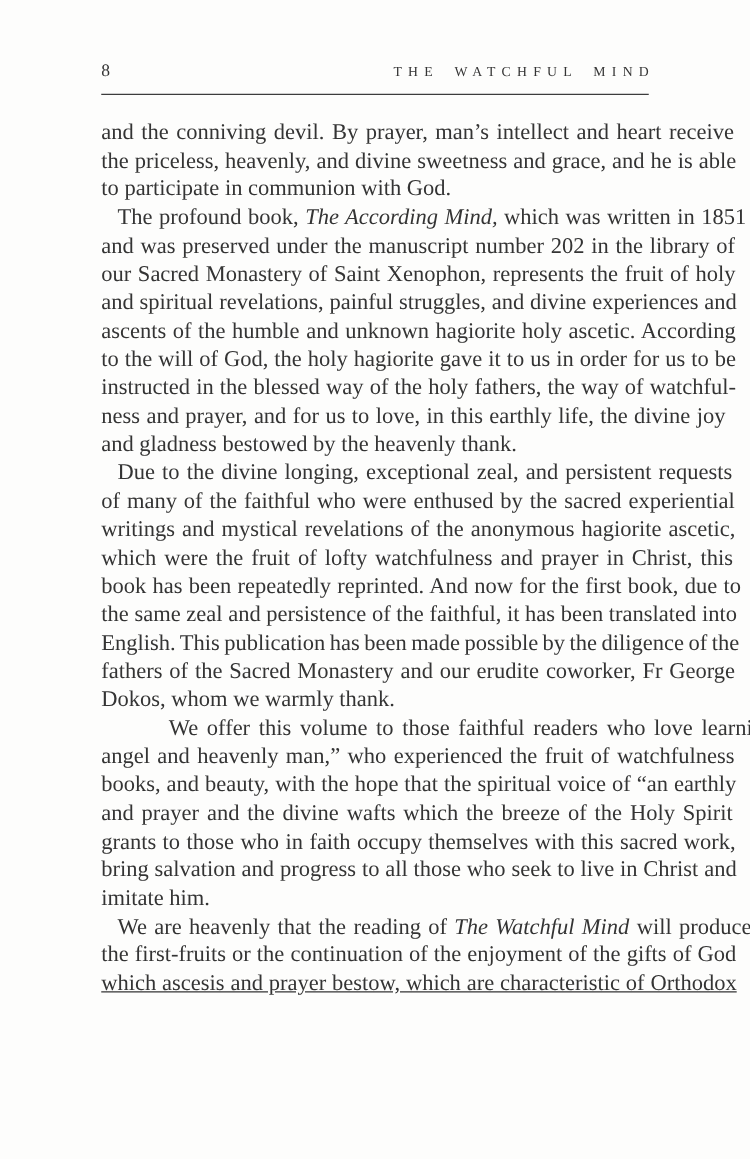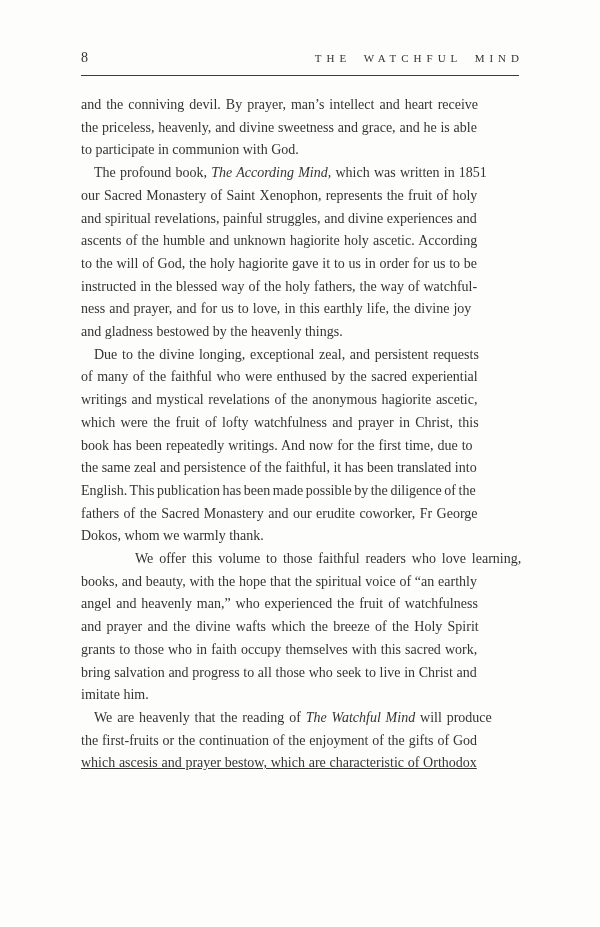--- a/index.html
+++ b/index.html
@@ -39,21 +39,21 @@
     right: 81px;
     top: 75px;
     height: 0;
     border-top: 1px solid #3c3c3c;
   }
   .body-text {
     position: absolute;
     left: 81px;
     right: 81px;
     top: 94px;
-    font-size: 14px;
+    font-size: 18px;
     line-height: 22.7px;
   }
   .para { margin: 0; }
   .line {
     white-space: nowrap;
     overflow: visible;
   }
   .line.indent { padding-left: 13px; }
   .line em { font-style: italic; }
   .line .inner { display: inline; }
@@ -68,43 +68,44 @@
   </header>
   <div class="header-rule" style="border-top-color: rgb(60, 60, 60);"></div>
   <main class="body-text">
       <div class="para">
         <div class="line j"><span class="inner" style="word-spacing: 1.51094px;"><span>and the conniving devil. By prayer, man’s intellect and heart receive</span></span></div>
         <div class="line j"><span class="inner" style="word-spacing: 0.3125px;"><span>the priceless, heavenly, and divine sweetness and grace, and he is able</span></span></div>
         <div class="line"><span class="inner"><span>to participate in communion with God.</span></span></div>
       </div>
       <div class="para">
         <div class="line indent j"><span class="inner" style="word-spacing: 0.710938px;"><span>The profound book, </span><em>The According Mind,</em><span> which was written in 1851</span></span></div>
+        <div class="line j"><span class="inner" style="word-spacing: 0.883523px;"><span>and was preserved under the manuscript number 202 in the library of</span></span></div>
         <div class="line j"><span class="inner" style="word-spacing: 0.796875px;"><span>our Sacred Monastery of Saint Xenophon, represents the fruit of holy</span></span></div>
         <div class="line j"><span class="inner" style="word-spacing: 0.193359px;"><span>and spiritual revelations, painful struggles, and divine experiences and</span></span></div>
         <div class="line j"><span class="inner" style="word-spacing: 0.743056px; margin-top: 48px;"><span>ascents of the humble and unknown hagiorite holy ascetic. According</span></span></div>
         <div class="line j"><span class="inner" style="word-spacing: 0.290441px;"><span>to the will of God, the holy hagiorite gave it to us in order for us to be</span></span></div>
         <div class="line j"><span class="inner" style="word-spacing: 0.451823px;"><span>instructed in the blessed way of the holy fathers, the way of watchful-</span></span></div>
         <div class="line j"><span class="inner" style="word-spacing: 0.623884px;"><span>ness and prayer, and for us to love, in this earthly life, the divine joy</span></span></div>
-        <div class="line"><span class="inner"><span>and gladness bestowed by the heavenly things.</span></span></div>
+        <div class="line"><span class="inner"><span>and gladness bestowed by the heavenly thank.</span></span></div>
       </div>
       <div class="para">
         <div class="line indent j"><span class="inner" style="word-spacing: 1.16493px;"><span>Due to the divine longing, exceptional zeal, and persistent requests</span></span></div>
         <div class="line j"><span class="inner" style="word-spacing: 1.04261px;"><span>of many of the faithful who were enthused by the sacred experiential</span></span></div>
         <div class="line j"><span class="inner" style="word-spacing: 1.10547px;"><span>writings and mystical revelations of the anonymous hagiorite ascetic,</span></span></div>
         <div class="line j"><span class="inner" style="word-spacing: 1.8608px;"><span>which were the fruit of lofty watchfulness and prayer in Christ, this</span></span></div>
-        <div class="line j"><span class="inner" style="word-spacing: 0.486979px;"><span>book has been repeatedly writings. And now for the first time, due to</span></span></div>
+        <div class="line j"><span class="inner" style="word-spacing: 0.486979px;"><span>book has been repeatedly reprinted. And now for the first book, due to</span></span></div>
         <div class="line j"><span class="inner" style="word-spacing: 0.0234375px;"><span>the same zeal and persistence of the faithful, it has been translated into</span></span></div>
         <div class="line j"><span class="inner" style="word-spacing: -0.933239px;"><span>English. This publication has been made possible by the diligence of the</span></span></div>
         <div class="line j"><span class="inner" style="word-spacing: 0.979688px;"><span>fathers of the Sacred Monastery and our erudite coworker, Fr George</span></span></div>
         <div class="line"><span class="inner"><span>Dokos, whom we warmly thank.</span></span></div>
       </div>
       <div class="para">
         <div class="line indent j"><span class="inner" style="word-spacing: 2.40781px; margin-left: 41px;"><span>We offer this volume to those faithful readers who love learning,</span></span></div>
+        <div class="line j"><span class="inner" style="word-spacing: 1.4184px;"><span>angel and heavenly man,” who experienced the fruit of watchfulness</span></span></div>
         <div class="line j"><span class="inner" style="word-spacing: 0.283854px;"><span>books, and beauty, with the hope that the spiritual voice of “an earthly</span></span></div>
-        <div class="line j"><span class="inner" style="word-spacing: 1.4184px;"><span>angel and heavenly man,” who experienced the fruit of watchfulness</span></span></div>
         <div class="line j"><span class="inner" style="word-spacing: 1.77995px;"><span>and prayer and the divine wafts which the breeze of the Holy Spirit</span></span></div>
         <div class="line j"><span class="inner" style="word-spacing: 0.605114px;"><span>grants to those who in faith occupy themselves with this sacred work,</span></span></div>
         <div class="line j"><span class="inner" style="word-spacing: 0.146635px;"><span>bring salvation and progress to all those who seek to live in Christ and</span></span></div>
         <div class="line"><span class="inner"><span>imitate him.</span></span></div>
       </div>
       <div class="para">
         <div class="line indent j"><span class="inner" style="word-spacing: 1.35369px;"><span>We are heavenly that the reading of </span><em>The Watchful Mind</em><span> will produce</span></span></div>
         <div class="line j"><span class="inner" style="word-spacing: 0.341146px; text-align: center;"><span>the first-fruits or the continuation of the enjoyment of the gifts of God</span></span></div>
         <div class="line j"><span class="inner" style="word-spacing: 0.190972px; text-decoration: underline;"><span>which ascesis and prayer bestow, which are characteristic of Orthodox</span></span></div>
       </div>

